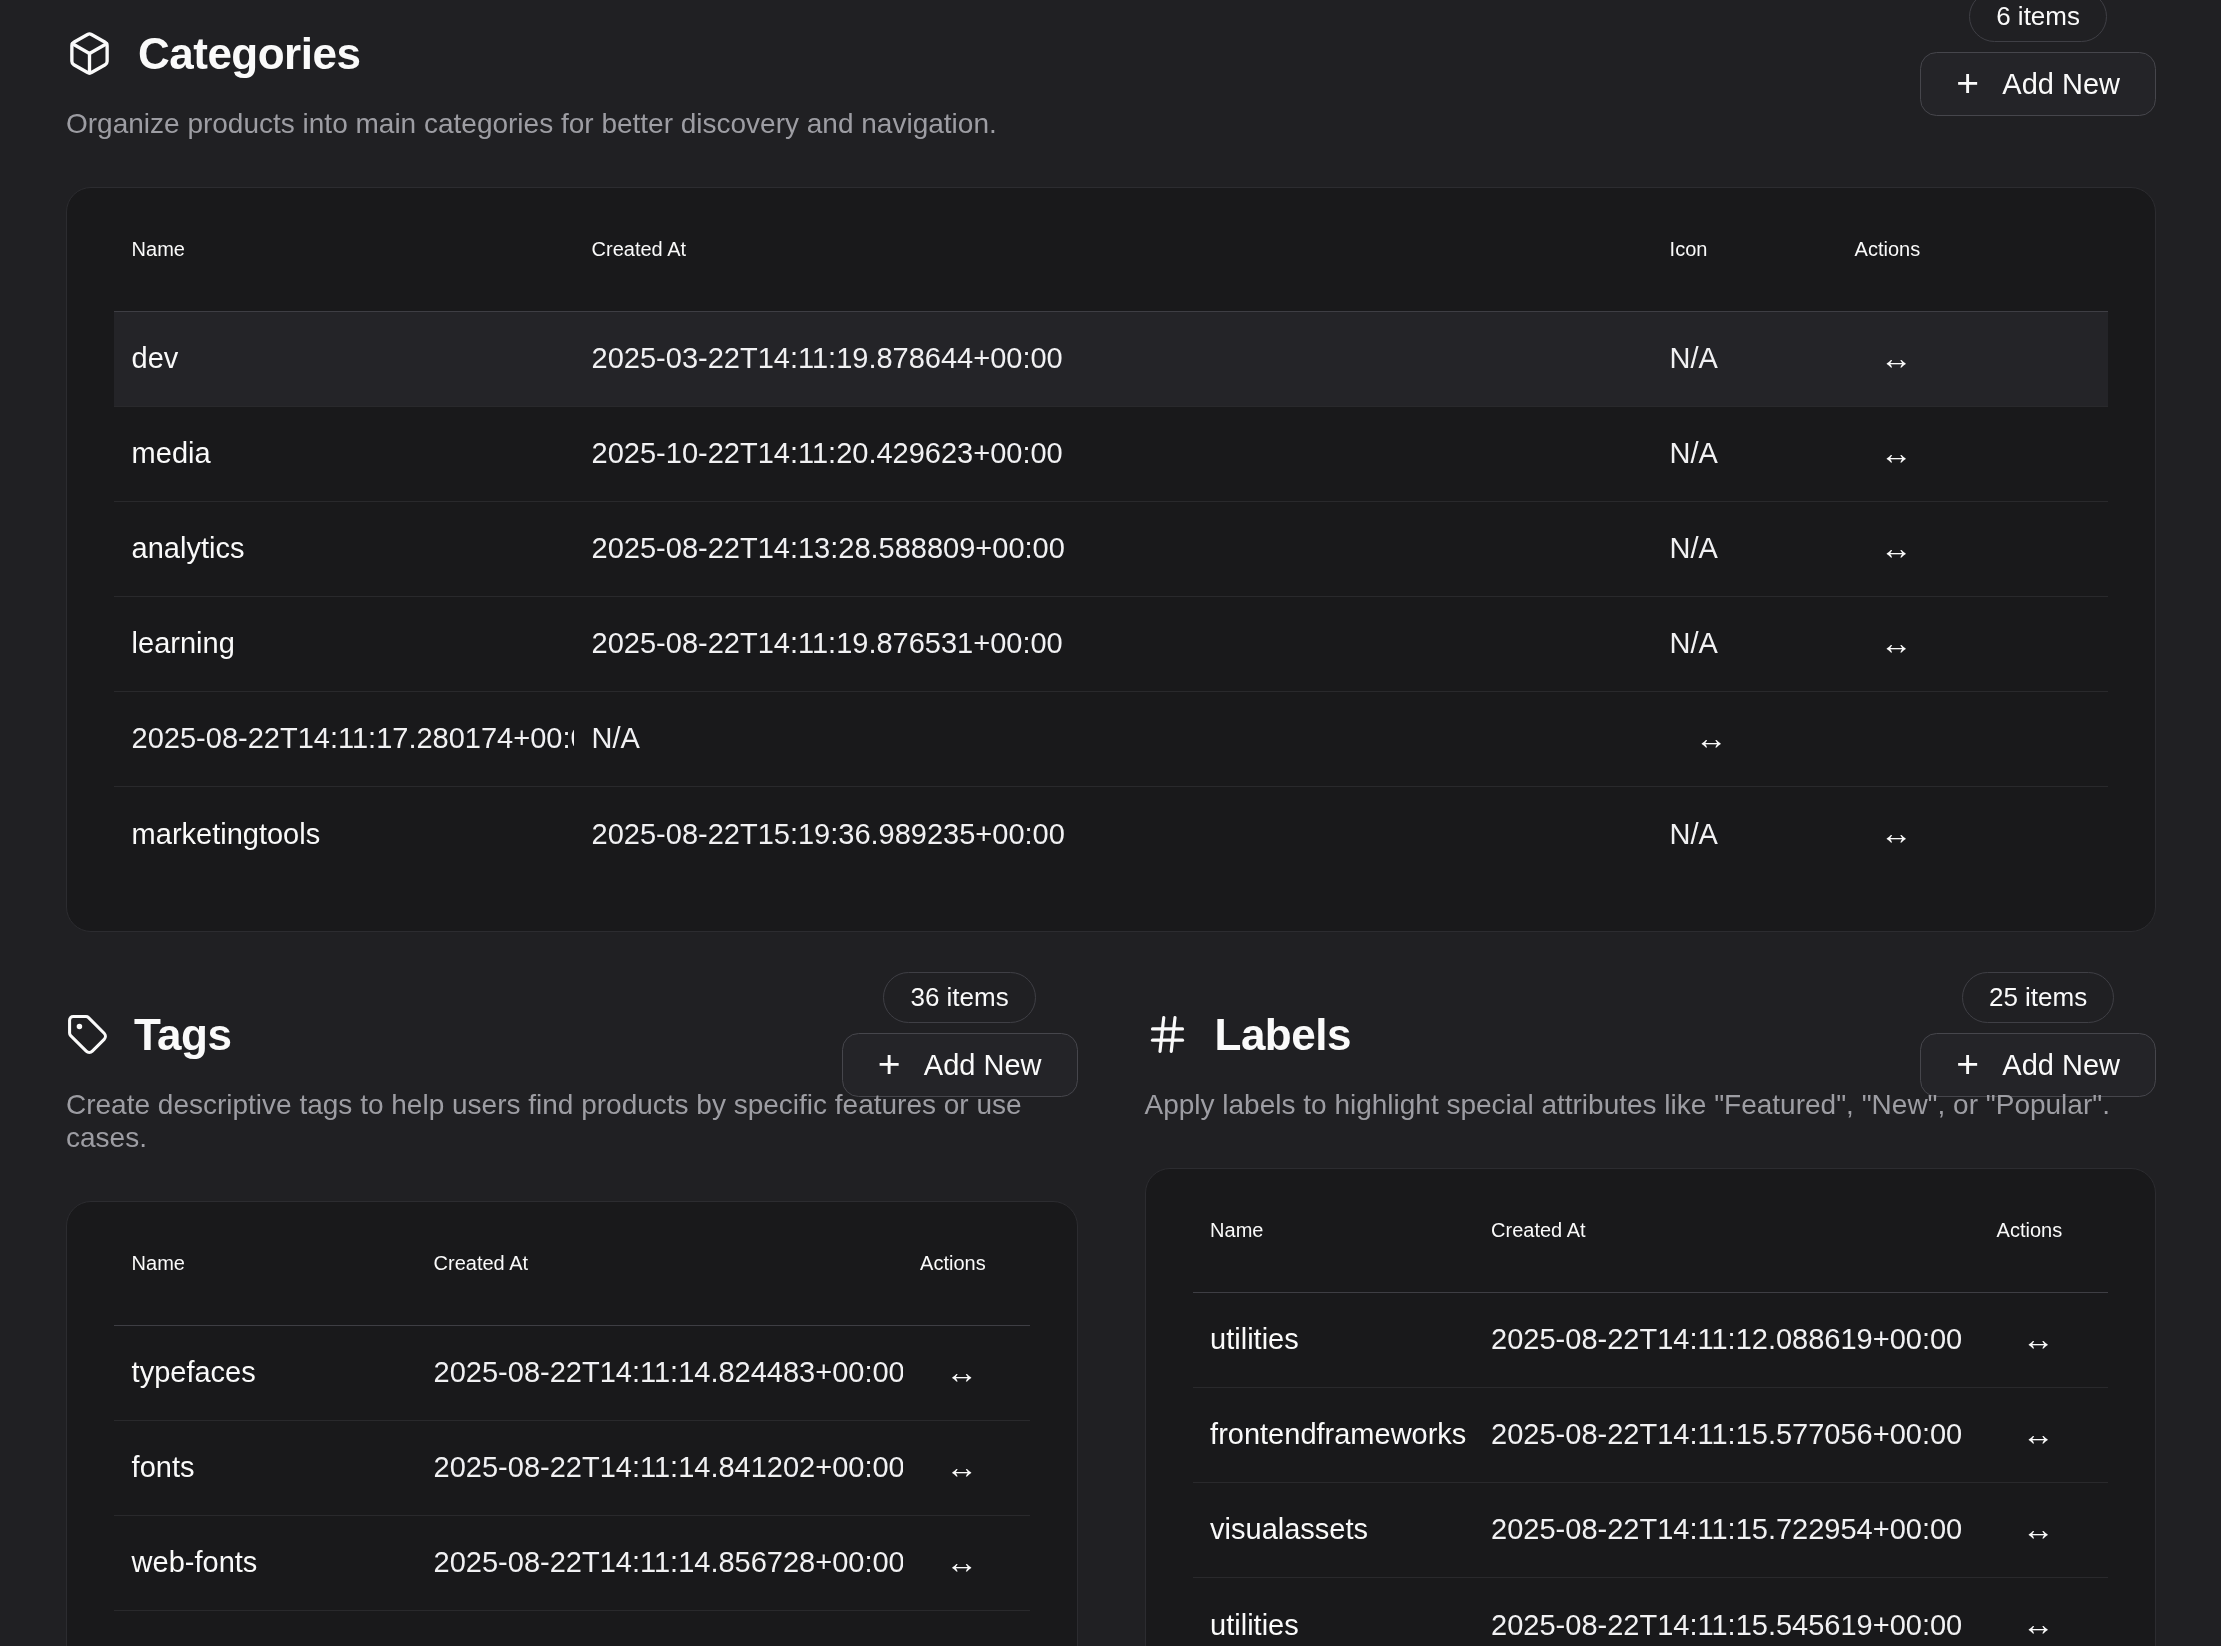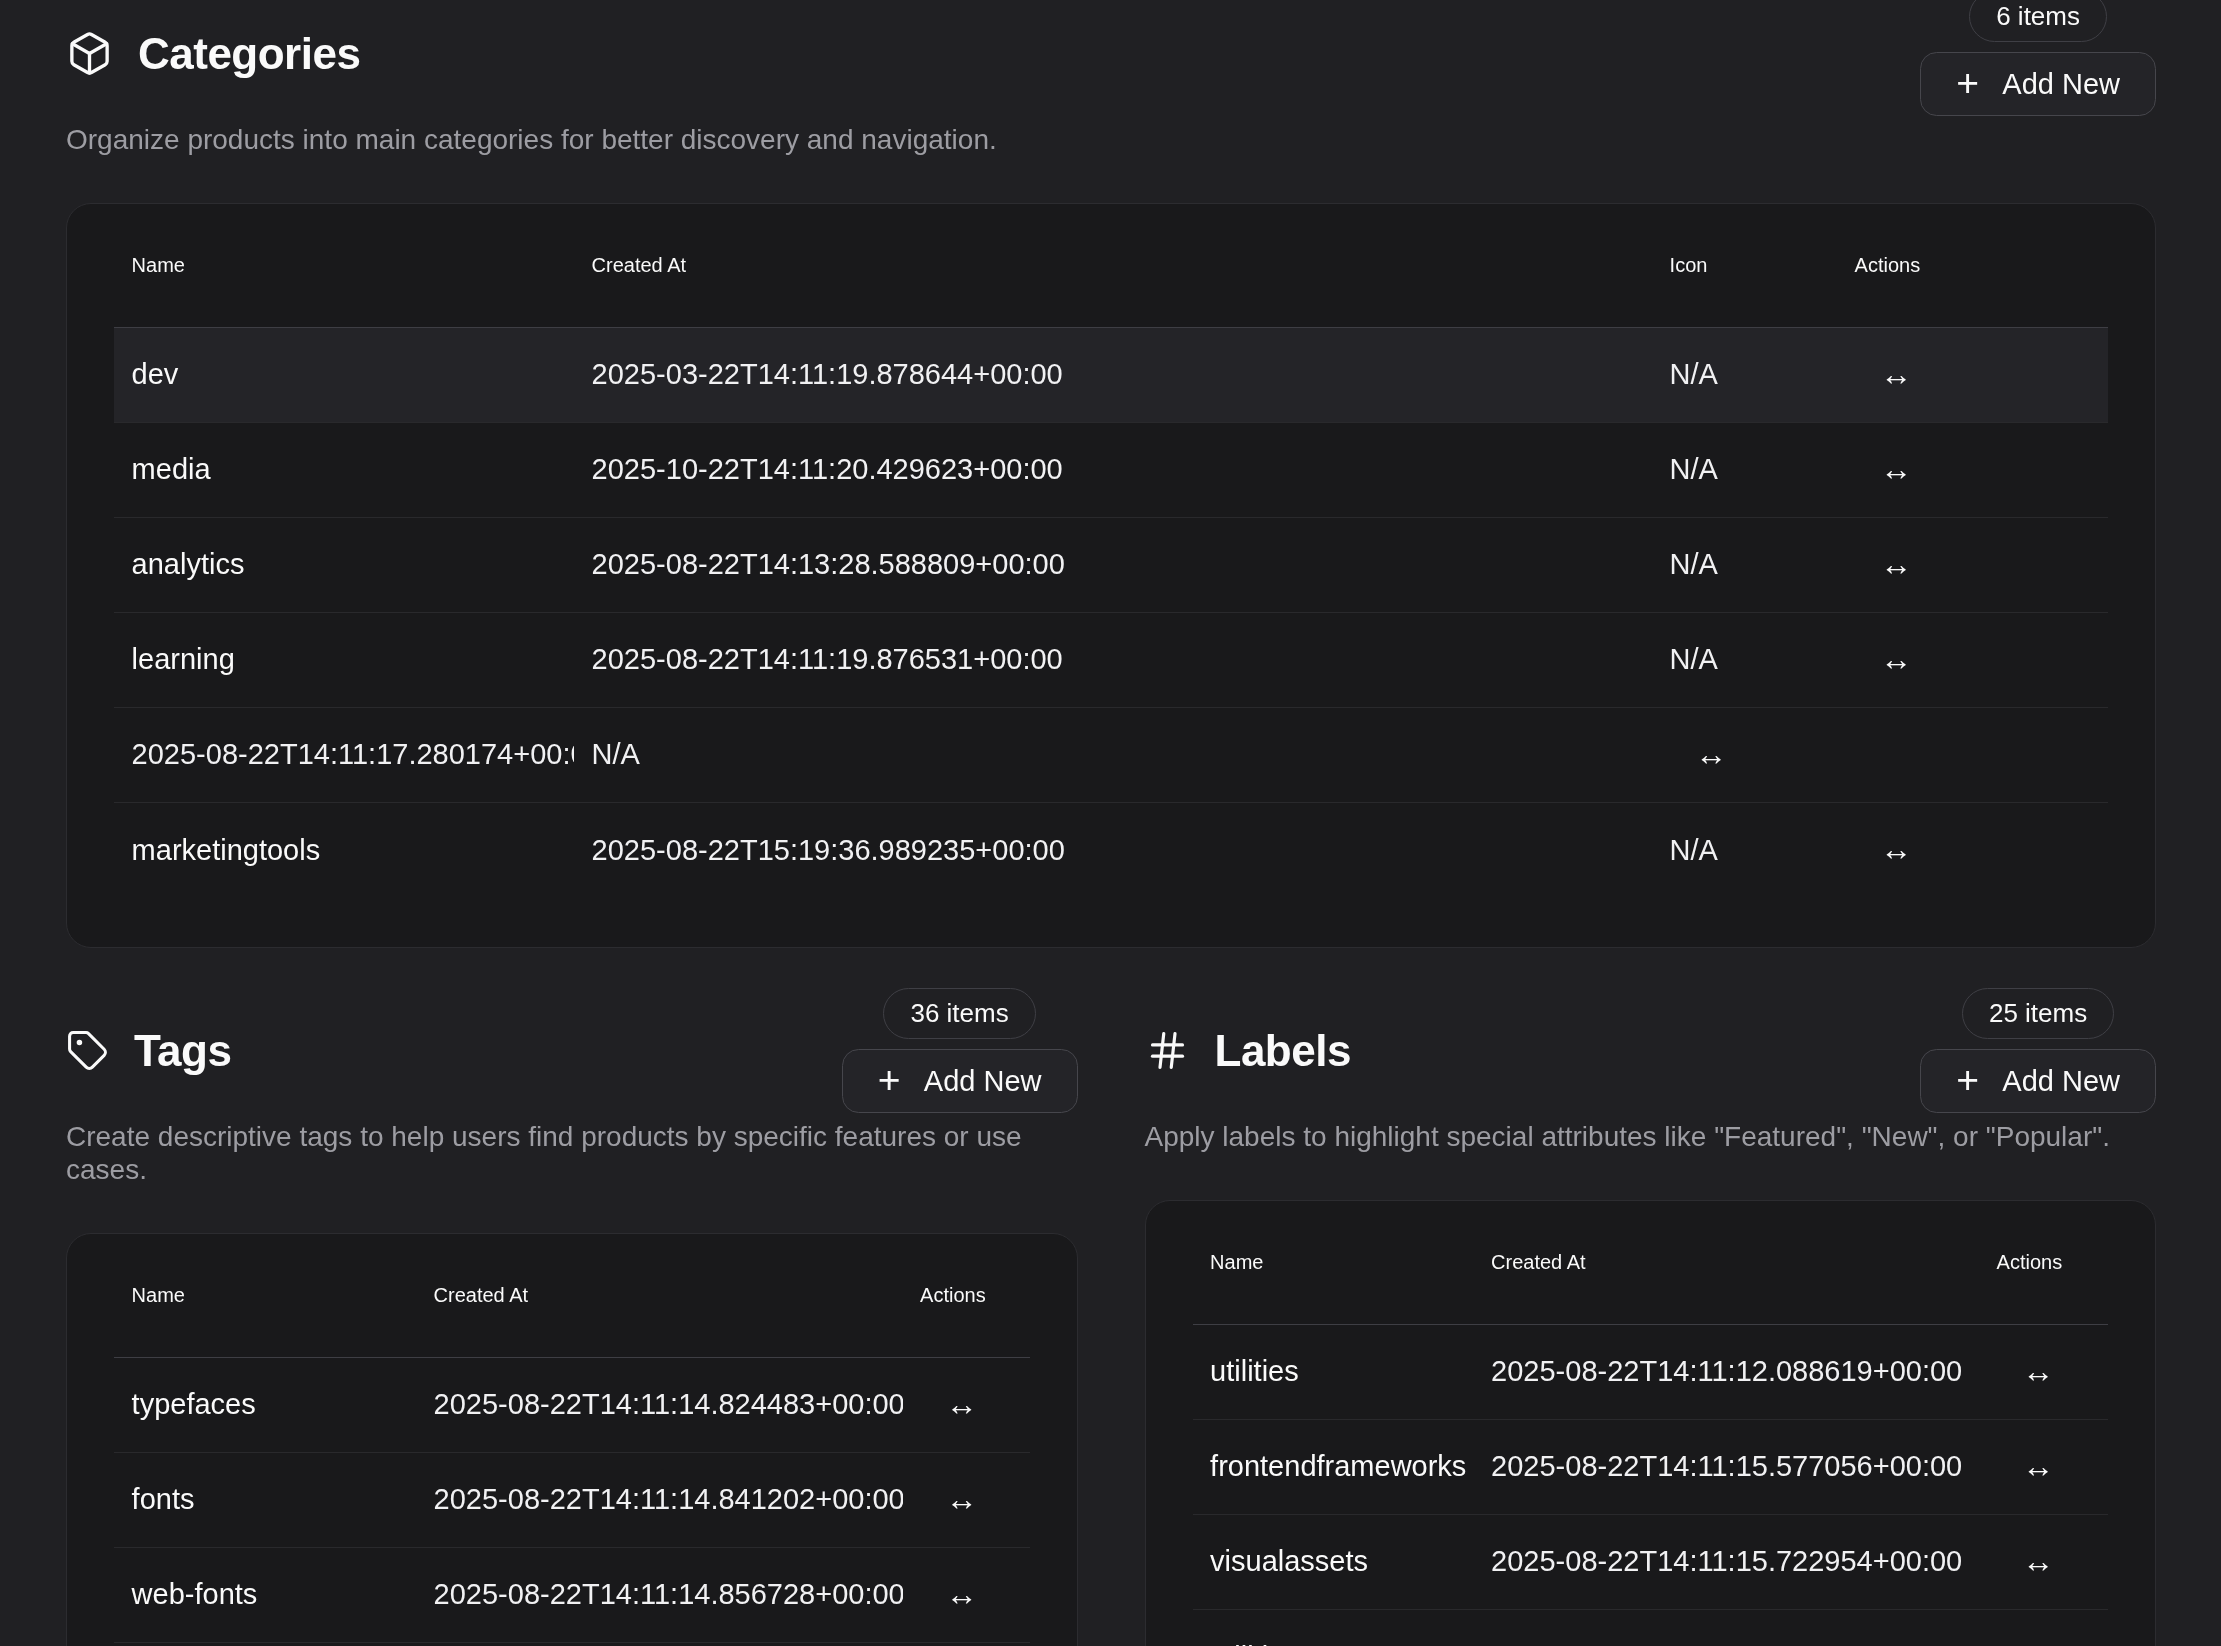--- a/index.html
+++ b/index.html
@@ -39,21 +39,21 @@
     font-size:26px;color:var(--text);background:transparent;white-space:nowrap;
   }
   .btn{
     height:64px;padding:0 35px;border:1.5px solid var(--btn-border);
     border-radius:16.6px;background:var(--btn-bg);color:var(--text);
     font-size:29px;font-weight:500;display:flex;align-items:center;gap:23.4px;
     font-family:inherit;cursor:pointer;white-space:nowrap;
   }
   .btn .plus{font-size:39px;font-weight:300;line-height:1;margin-top:-3.9px;}
 
-  .sub{margin:37px 0 0;font-size:28px;line-height:33px;color:var(--muted);}
+  .sub{margin:21px 0 0;font-size:28px;line-height:33px;color:var(--muted);}
 
   
   .card{
     margin-top:47px;background:var(--card-bg);
     border:1px solid var(--card-border);border-radius:25px;
     padding:0 47px 49px;
   }
   .thead{display:grid;height:124px;align-items:center;border-bottom:1px solid var(--head-sep);}
   .th{font-size:20px;font-weight:400;color:var(--text);padding:0 17.6px;white-space:nowrap;}
   .tr{display:grid;height:95px;align-items:center;border-bottom:1px solid var(--row-sep);}

